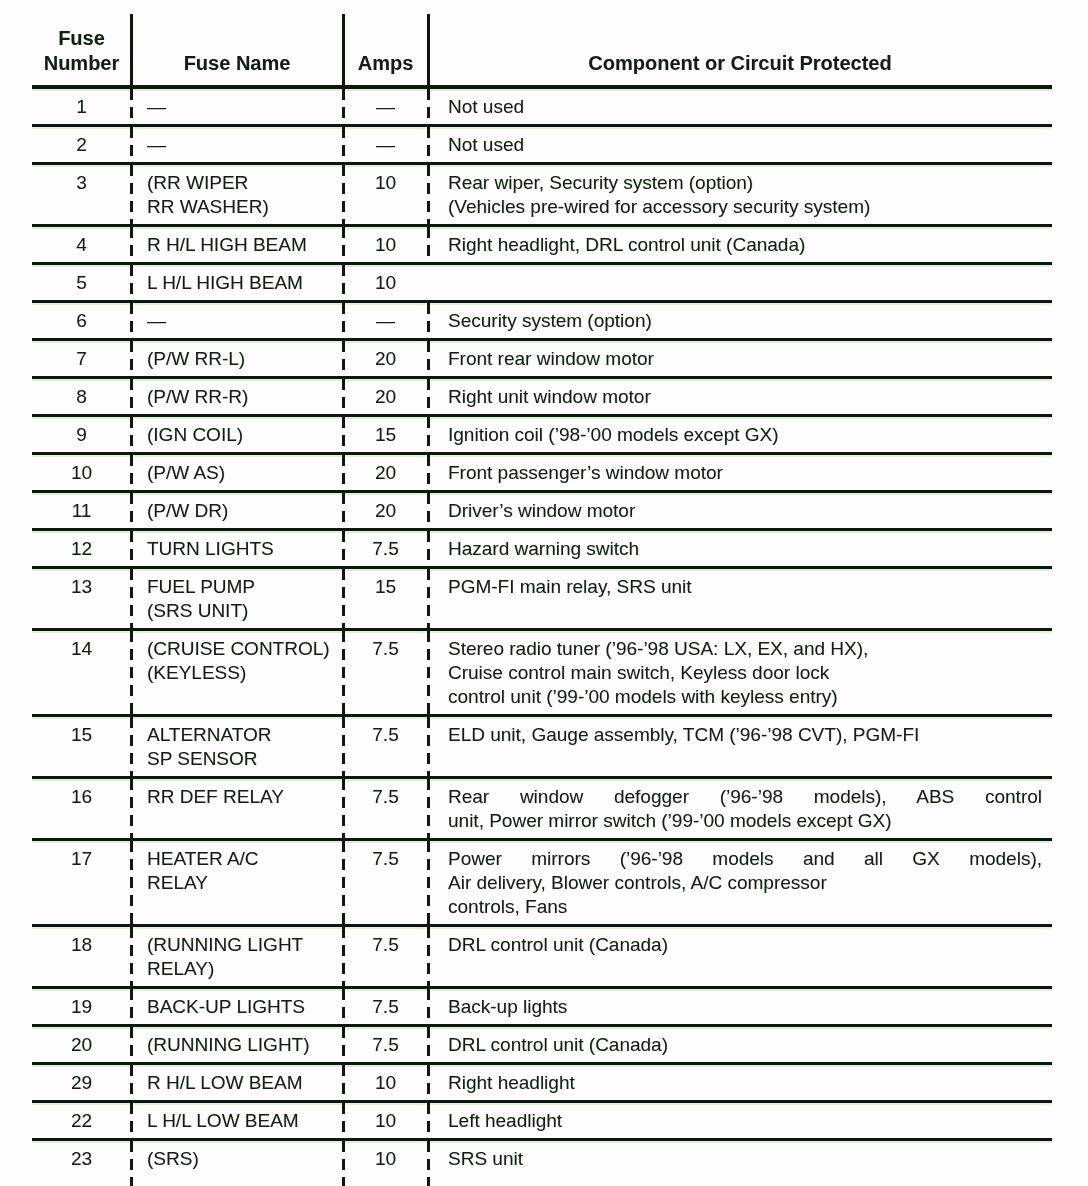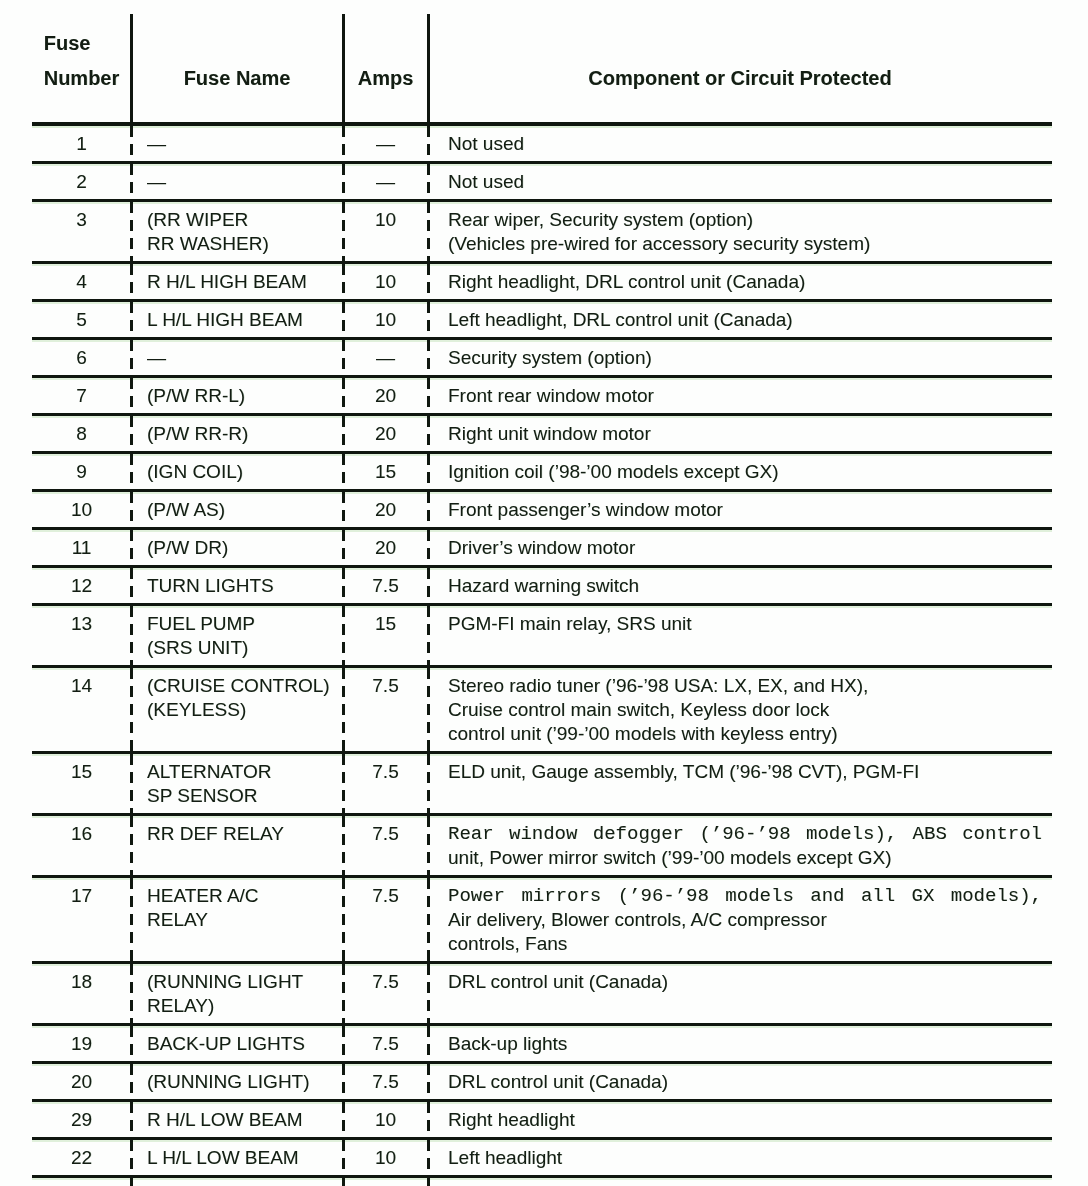--- a/index.html
+++ b/index.html
@@ -23,24 +23,25 @@
     display: grid;
     grid-template-columns: 99px 212px 85px 1fr;
     border-bottom: 4px solid #0f160f;
     box-shadow: 0 2px 0 rgba(170,215,155,0.4);
   }
   .th {
     position: relative;
     display: flex;
     align-items: flex-end;
     justify-content: center;
+    text-align: center;
     font-weight: bold;
     font-size: 20px;
-    line-height: 35px;
-    padding: 12px 4px 26px 4px;
+    line-height: 25px;
+    padding: 12px 4px 9px 4px;
     min-height: 44px;
     box-sizing: border-box;
     white-space: pre-line;
   }
   .th:not(:first-child)::before {
     content:"";
     position:absolute; left:-1px; top:0; bottom:0; width:3px;
     background:#0f160f;
   }
   .trow {
@@ -62,21 +63,21 @@
     content:"";
     position:absolute; left:-1px; top:0; bottom:0; width:3px;
     background-image: repeating-linear-gradient(180deg,
       #101810 0px, #101810 11px, transparent 11px, transparent 18px);
   }
   .num  { text-align: center; }
   .name { padding-left: 16px; }
   .amps { text-align: center; }
   .comp { padding-left: 20px; padding-right: 10px; }
   .line { min-height: 24px; }
-  .spread { text-align: justify; text-align-last: justify; font-family: Liberation Mono, monospace; }
+  .spread { text-align: justify; text-align-last: justify; }
 </style>
 </head>
 <body>
 
 <div class="page">
   <div class="table">
     <div class="thead">
       <div class="th">Fuse
 Number</div>
       <div class="th">Fuse Name</div>
@@ -125,23 +126,20 @@
           <div class="c comp">
             <div class="line">Right headlight, DRL control unit (Canada)</div>
           </div>
         </div>
         <div class="trow">
           <div class="c num">5</div>
           <div class="c name">
             <div class="line">L H/L HIGH BEAM</div>
           </div>
           <div class="c amps">10</div>
-          <div class="c comp">
-            <div class="line">Left headlight, DRL control unit (Canada)</div>
-          </div>
         </div>
         <div class="trow">
           <div class="c num">6</div>
           <div class="c name">
             <div class="line">—</div>
           </div>
           <div class="c amps">—</div>
           <div class="c comp">
             <div class="line">Security system (option)</div>
           </div>

